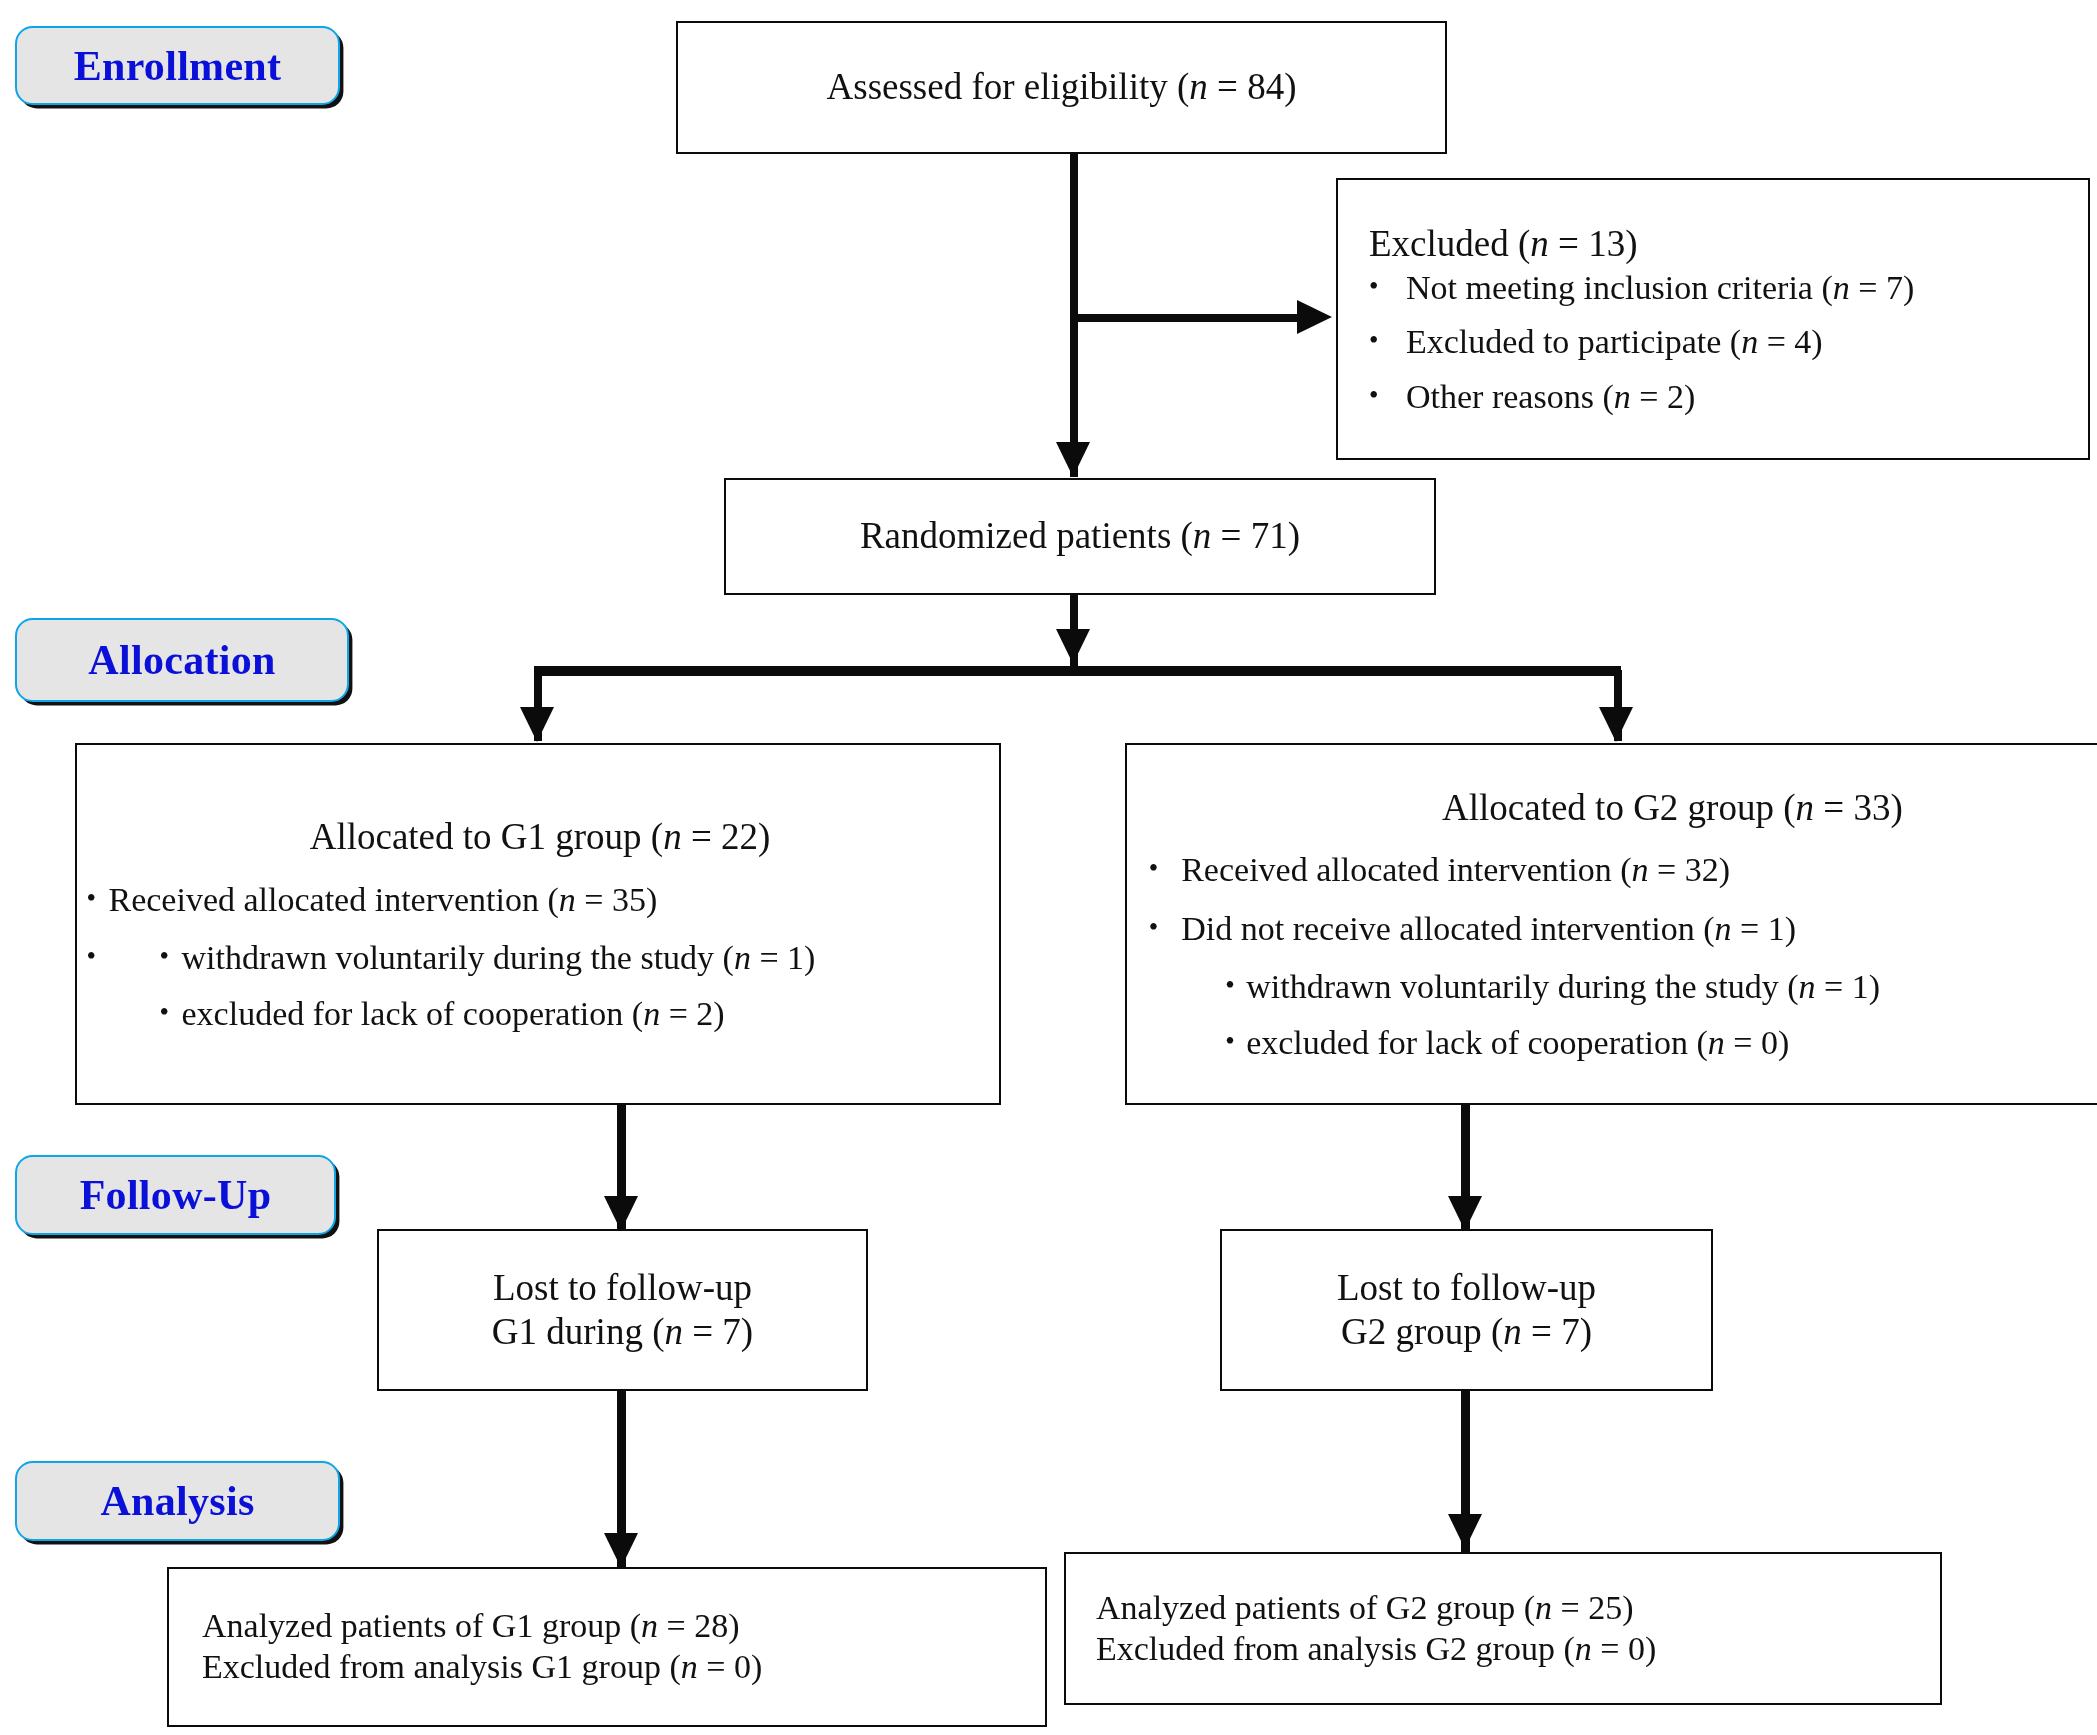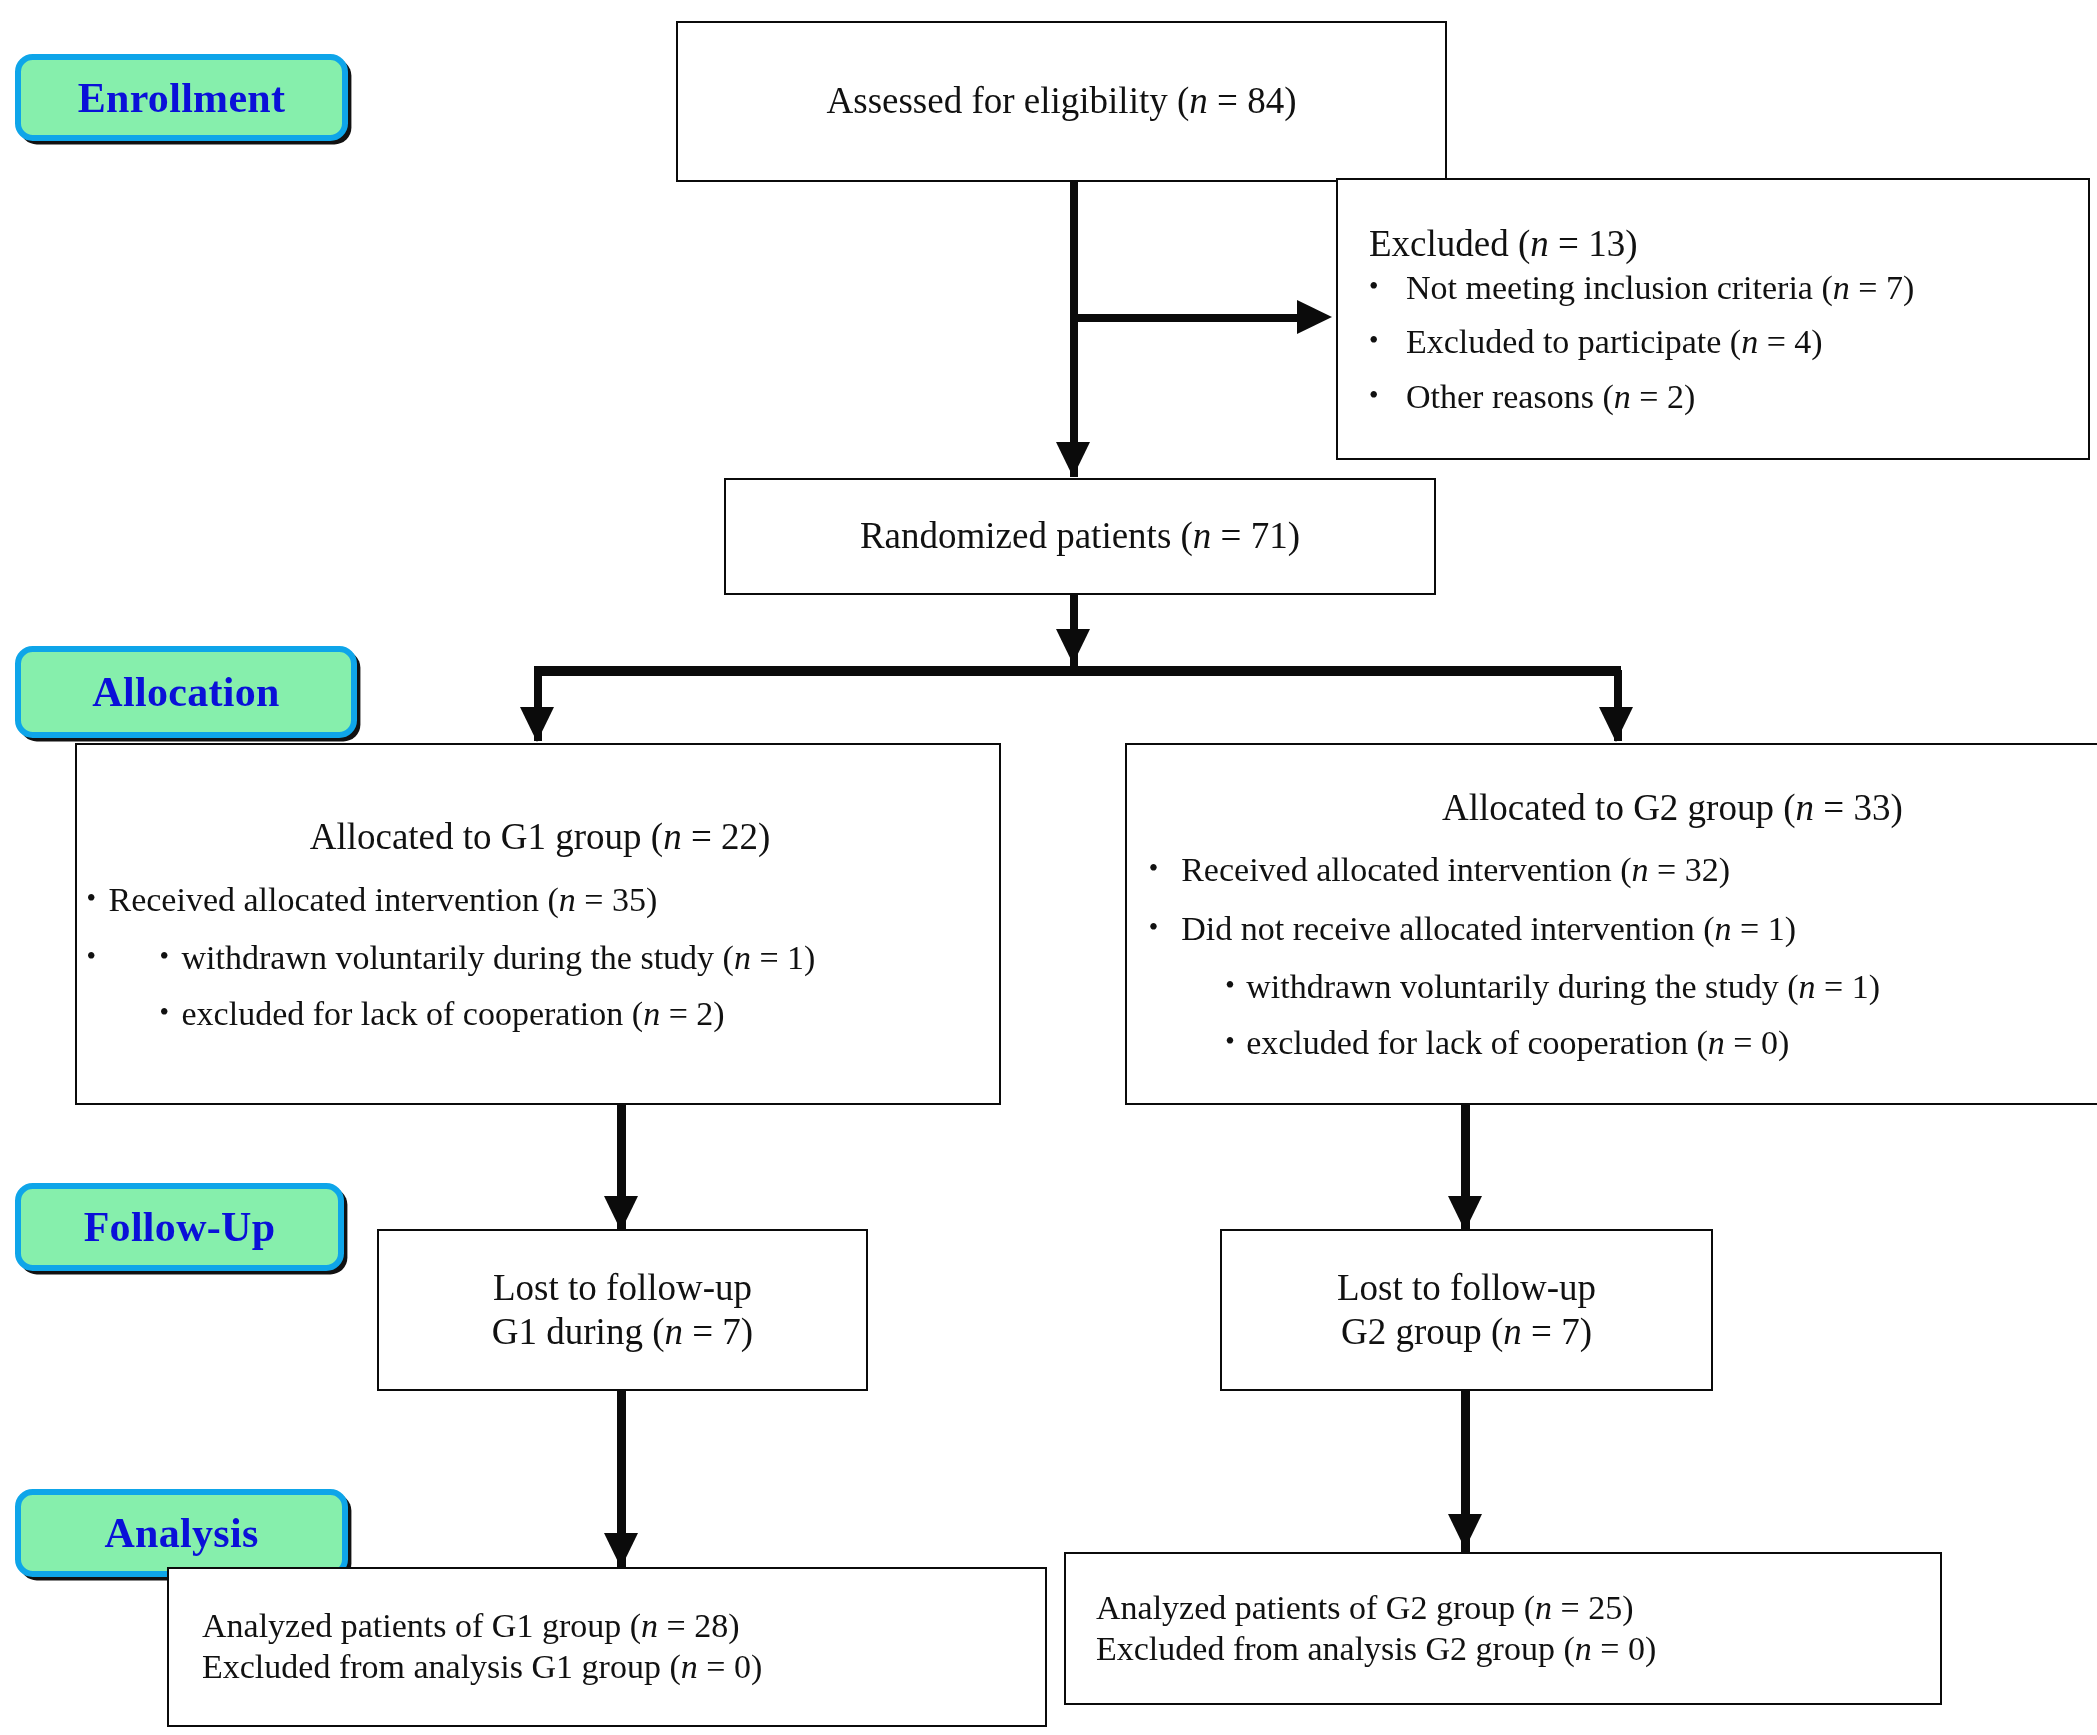--- a/index.html
+++ b/index.html
@@ -12,33 +12,32 @@
     width: 2097px;
     height: 1735px;
     background: #ffffff;
     font-family: "Liberation Serif", "DejaVu Serif", serif;
     overflow: hidden;
   }
 
   
   .stage-label {
     position: absolute;
-    background: #86efac;
-    border: 6px solid #0ea5e9;
+    background: #e5e5e5;
+    border: 2px solid #0ea5e9;
     border-radius: 17.7px;
     box-shadow: 4.1px 4.1px 0 -0.7px #111111;
     display: flex;
     align-items: center;
     justify-content: center;
     color: #0a10d8;
     font-weight: bold;
     font-size: 42px;
     letter-spacing: 0.3px;
     white-space: nowrap;
-    margin-top: 28px;
   }
 
   
   .flow-box {
     position: absolute;
     background: #ffffff;
     border: 2.7px solid #0b0b0b;
     box-sizing: border-box;
     display: flex;
     flex-direction: column;
@@ -158,21 +157,21 @@
 
   <div class="vline" style="left:1461px; top:1104px; width:8.8px; height:129px;"></div>
   <div class="arrow-down" style="left:1448px; top:1196px;"></div>
 
   <div class="vline" style="left:617px; top:1390px; width:8.8px; height:180px;"></div>
   <div class="arrow-down" style="left:604px; top:1533px;"></div>
 
   <div class="vline" style="left:1461px; top:1390px; width:8.8px; height:162px;"></div>
   <div class="arrow-down" style="left:1448px; top:1514px;"></div>
 
-  <div class="flow-box box-center" style="left:676px; top:21px; width:771px; height:161px;">
+  <div class="flow-box box-center" style="left:676px; top:21px; width:771px; height:133px;">
     <div class="title-line">
       <span>Assessed for eligibility (</span><em class="n">n</em><span> = 84)</span>
     </div>
   </div>
 
   <div class="flow-box" style="left:1336px; top:178px; width:754px; height:282px; padding:23px 20.4px 23px 31px;">
     <div class="line" style="margin-bottom:2px;">
       <span>Excluded (</span><em class="n">n</em><span> = 13)</span>
     </div>
     <ul class="bullets">

